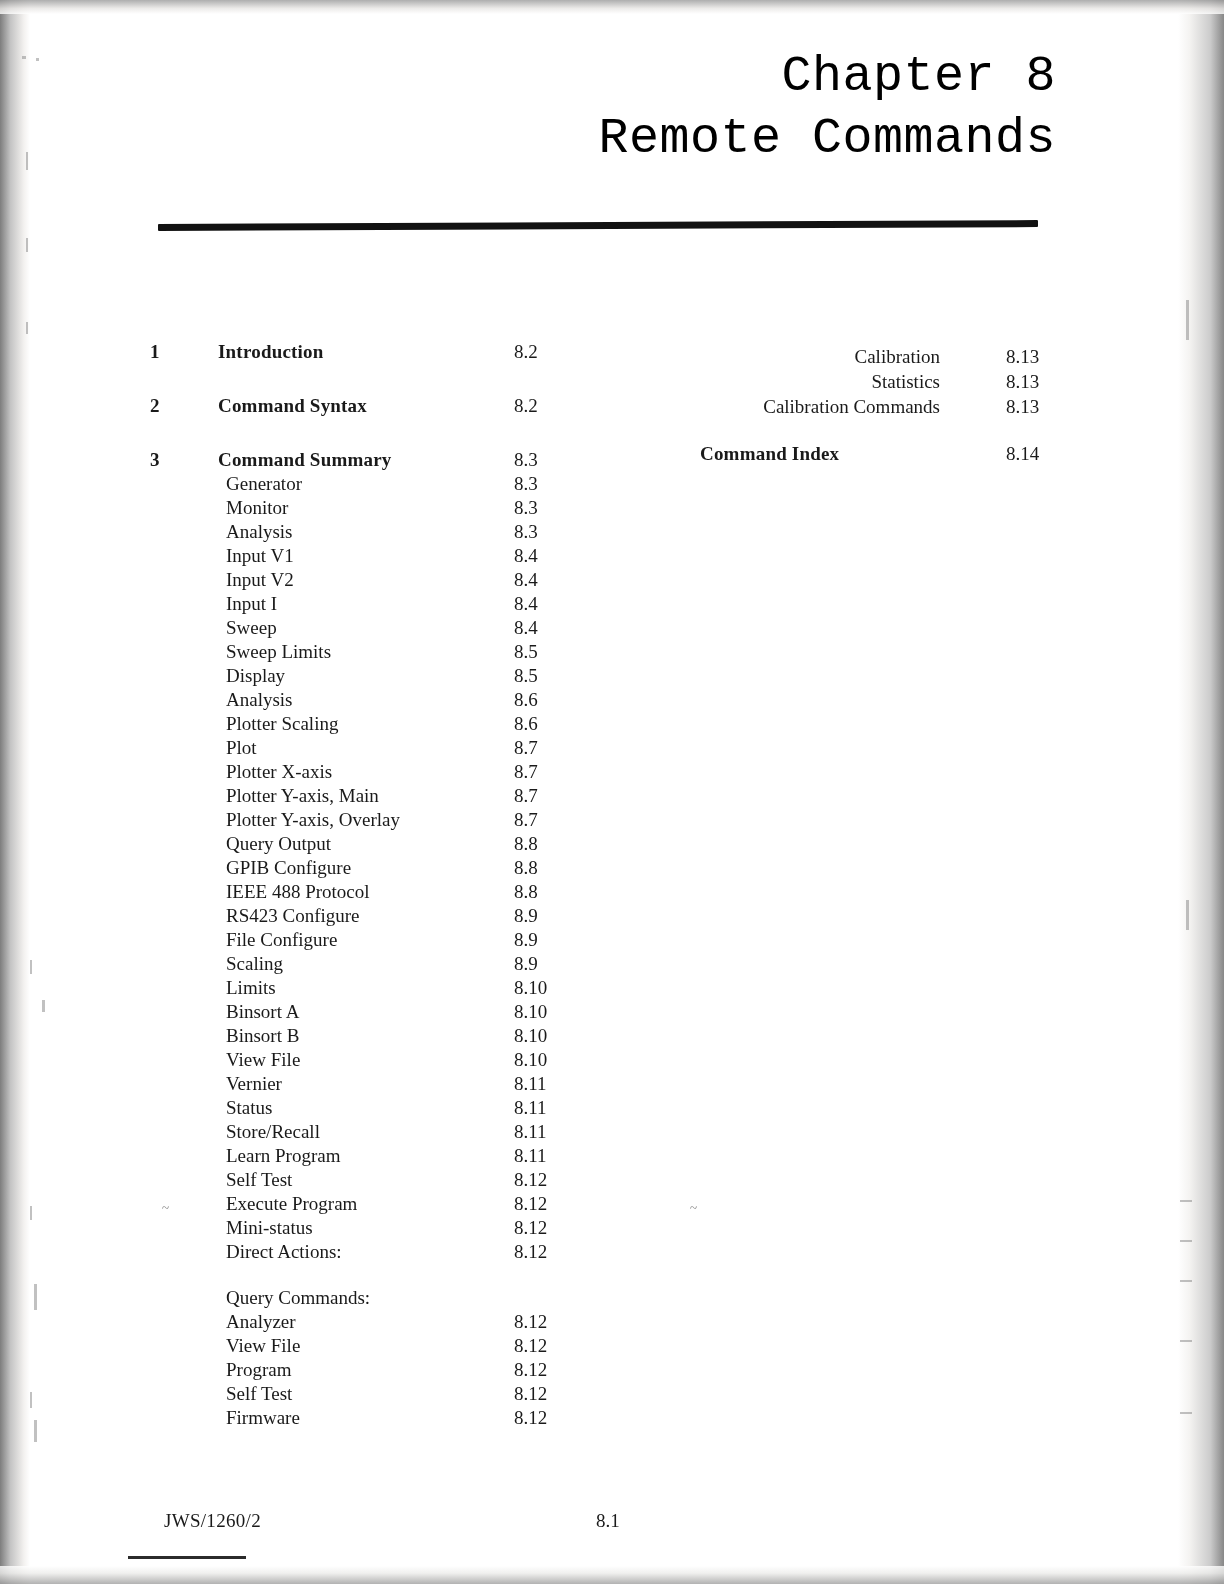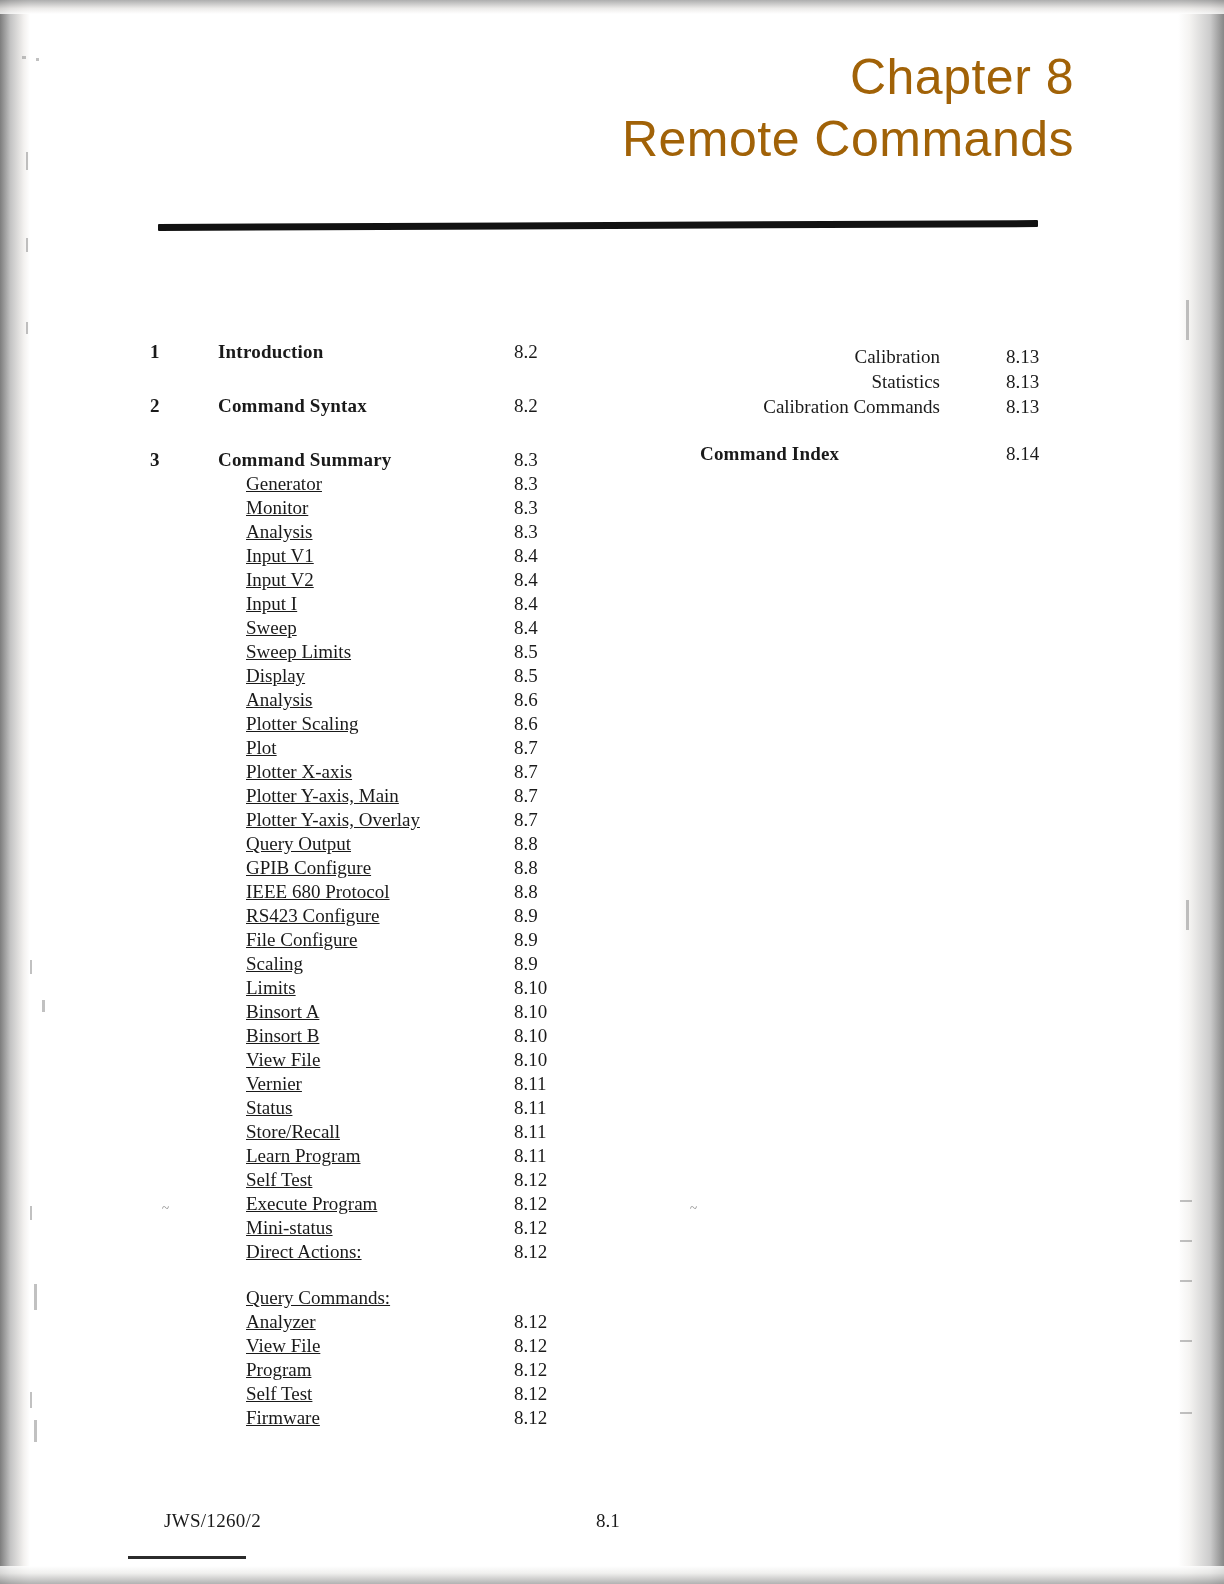--- a/index.html
+++ b/index.html
@@ -46,26 +46,26 @@
     opacity: 0.8;
   }
   .speckle {
     position: absolute;
     background: #8e8e8e;
     opacity: .55;
   }
 
   .title-block {
     position: absolute;
-    right: 150px;
+    right: 168px;
     top: 46px;
     text-align: right;
-    font-family: Liberation Sans, sans-serif;
+    font-family: Liberation Mono, monospace;
     font-weight: 400;
-    color: #a16207;
+    color: #000000;
   }
   .title-line1 {
     font-size: 50px;
     line-height: 62px;
     letter-spacing: 0.5px;
   }
   .title-line2 {
     font-size: 50px;
     line-height: 62px;
     letter-spacing: 0.5px;
@@ -111,22 +111,21 @@
     left: 0;
     width: 20px;
     font-weight: bold;
     font-size: 19px;
   }
   .label {
     position: absolute;
     left: 68px;
   }
   .label.indent {
-    left: 96px;
-    text-decoration: underline;
+    left: 76px;
   }
   .page-no {
     position: absolute;
     left: 364px;
     font-size: 19px;
   }
   .major .label {
     font-weight: bold;
     letter-spacing: 0.2px;
   }
@@ -312,21 +311,21 @@
       </div>
       <div class="entry">
         <span class="label indent">Query Output</span>
         <span class="page-no">8.8</span>
       </div>
       <div class="entry">
         <span class="label indent">GPIB Configure</span>
         <span class="page-no">8.8</span>
       </div>
       <div class="entry">
-        <span class="label indent">IEEE 680 Protocol</span>
+        <span class="label indent">IEEE 488 Protocol</span>
         <span class="page-no">8.8</span>
       </div>
       <div class="entry">
         <span class="label indent">RS423 Configure</span>
         <span class="page-no">8.9</span>
       </div>
       <div class="entry">
         <span class="label indent">File Configure</span>
         <span class="page-no">8.9</span>
       </div>

